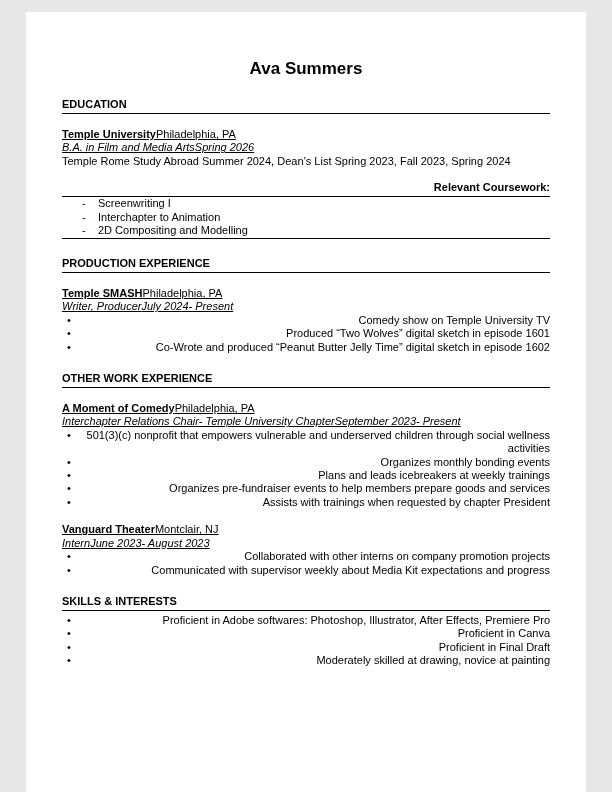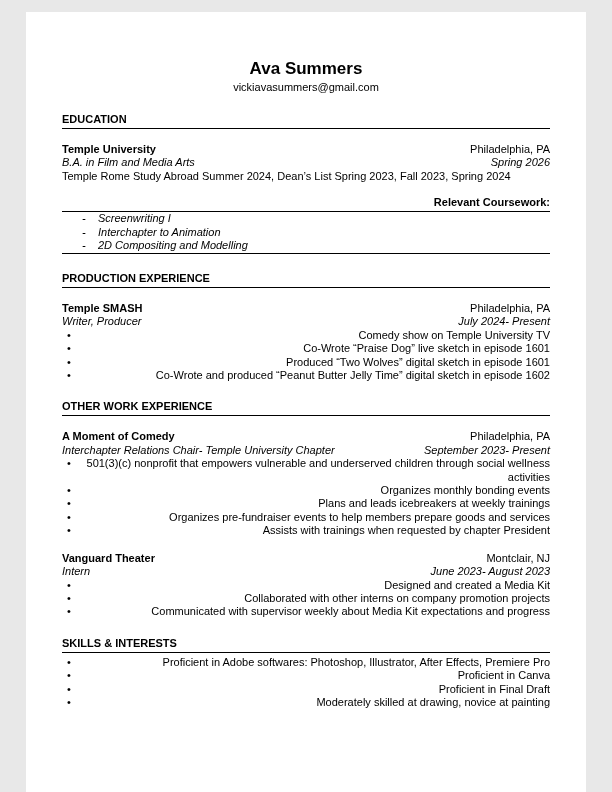--- a/index.html
+++ b/index.html
@@ -33,22 +33,23 @@
     font-size: 11px;
     line-height: 13px;
     border-bottom: 1.3px solid #000;
     padding-bottom: 2px;
     margin-top: 18px;
   }
   .section-header.first { margin-top: 19px; }
   .entry { margin-top: 14px; }
   .row {
     display: flex;
-    justify-content: space-between;
+    justify-content: flex-start;
     line-height: 13.4px;
+    text-decoration: underline;
   }
   .bold { font-weight: bold; }
   .italic { font-style: italic; }
   .line { line-height: 13.4px; }
   ul.bullets {
     list-style: none;
     margin: 0;
     padding: 0;
   }
   ul.bullets li {
@@ -61,42 +62,40 @@
     content: "\2022";
     position: absolute;
     left: 5px;
     top: 0;
   }
   ul.dashes {
     list-style: none;
     margin: 0;
     padding: 0;
     border-bottom: 1.3px solid #000;
-    font-style: italic;
   }
   ul.dashes li {
     position: relative;
     padding-left: 36px;
     line-height: 13.6px;
   }
   ul.dashes li::before {
     content: "-";
     position: absolute;
     left: 20px;
     top: 0;
   }
   .subsection { margin-top: 13px; }
 </style>
 </head>
 <body>
 
 <div class="page">
 
   <div class="name">Ava Summers</div>
-  <div class="email">vickiavasummers@gmail.com</div>
 
   <div class="section-header first">EDUCATION</div>
   <div class="entry">
     <div class="row">
       <span class="bold">Temple University</span>
       <span>Philadelphia, PA</span>
     </div>
     <div class="row">
       <span class="italic">B.A. in Film and Media Arts</span>
       <span class="italic">Spring 2026</span>
@@ -118,21 +117,20 @@
     <div class="row">
       <span class="bold">Temple SMASH</span>
       <span>Philadelphia, PA</span>
     </div>
     <div class="row">
       <span class="italic">Writer, Producer</span>
       <span class="italic">July 2024- Present</span>
     </div>
     <ul class="bullets">
         <li>Comedy show on Temple University TV</li>
-        <li>Co-Wrote “Praise Dog” live sketch in episode 1601</li>
         <li>Produced “Two Wolves” digital sketch in episode 1601</li>
         <li>Co-Wrote and produced “Peanut Butter Jelly Time” digital sketch in episode 1602</li>
       </ul>
   </div>
 
   <div class="section-header">OTHER WORK EXPERIENCE</div>
   <div class="entry">
     <div class="row">
       <span class="bold">A Moment of Comedy</span>
       <span>Philadelphia, PA</span>
@@ -153,21 +151,20 @@
   <div class="entry">
     <div class="row">
       <span class="bold">Vanguard Theater</span>
       <span>Montclair, NJ</span>
     </div>
     <div class="row">
       <span class="italic">Intern</span>
       <span class="italic">June 2023- August 2023</span>
     </div>
     <ul class="bullets">
-        <li>Designed and created a Media Kit</li>
         <li>Collaborated with other interns on company promotion projects</li>
         <li>Communicated with supervisor weekly about Media Kit expectations and progress</li>
       </ul>
   </div>
 
   <div class="section-header">SKILLS &amp; INTERESTS</div>
   <ul class="bullets" style="margin-top:3px;">
       <li>Proficient in Adobe softwares: Photoshop, Illustrator, After Effects, Premiere Pro</li>
       <li>Proficient in Canva</li>
       <li>Proficient in Final Draft</li>

